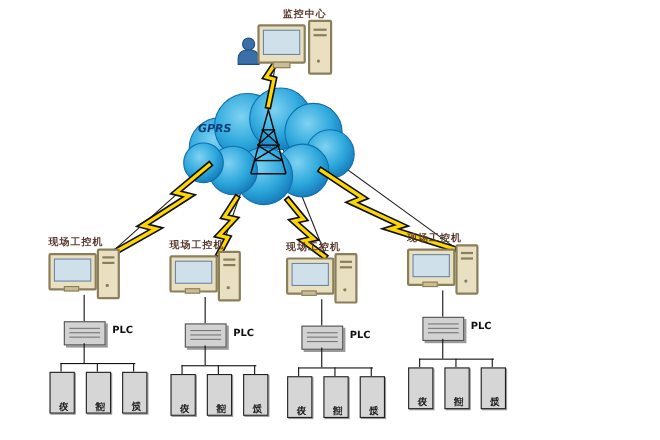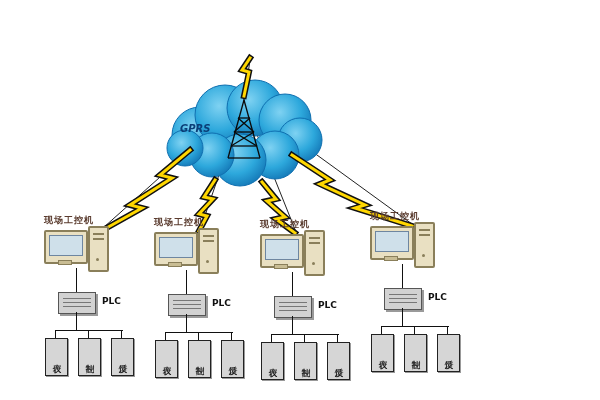--- a/index.html
+++ b/index.html
@@ -91,22 +91,36 @@
       <polyline points="215,180 204,197 213,199 199,214 207,216 199,231" stroke="#ffd700" stroke-width="3"></polyline>
 
       <polyline points="262,182 276,199 267,201 285,217 276,219 295,233" stroke="#111" stroke-width="6"></polyline>
       <polyline points="262,182 276,199 267,201 285,217 276,219 295,233" stroke="#ffd700" stroke-width="3"></polyline>
 
       <polyline points="292,155 330,180 320,184 365,205 355,208 412,226" stroke="#111" stroke-width="6"></polyline>
       <polyline points="292,155 330,180 320,184 365,205 355,208 412,226" stroke="#ffd700" stroke-width="3"></polyline>
     </g>
   </svg>
 
-  <div class="cloud-label" style="left:180px;top:123px;">GPRS</div>
-
+  <div class="cloud-label" style="left:180px;top:112px;">GPRS</div>
+
+  <div class="abs" style="left:212px;top:6px;width:130px;height:72px;">
+    <div class="abs label" style="left:0;top:0;width:130px;text-align:center;">监控中心</div>
+    <div class="person-head" style="left:8px;top:28px;"></div>
+    <div class="person-body" style="left:4px;top:39px;"></div>
+    <div class="monitor" style="left:22px;top:16px;width:40px;height:32px;">
+      <div class="screen"></div>
+    </div>
+    <div class="stand" style="left:36px;top:50px;width:14px;height:4px;"></div>
+    <div class="tower" style="left:68px;top:12px;width:18px;height:46px;">
+      <div class="slot" style="top:6px;"></div>
+      <div class="slot" style="top:11px;"></div>
+      <div class="dot" style="left:6px;top:34px;"></div>
+    </div>
+  </div>
 
   <div class="station" style="left:42px;top:214px;">
     <div class="abs label" style="left:2px;top:0;">现场工控机</div>
     <div class="monitor" style="left:2px;top:16px;width:40px;height:30px;">
         <div class="screen"></div>
       </div>
     <div class="stand" style="left:16px;top:46px;width:12px;height:3px;"></div>
     <div class="tower" style="left:46px;top:12px;width:17px;height:42px;">
         <div class="slot" style="top:5px;"></div>
         <div class="slot" style="top:10px;"></div>

